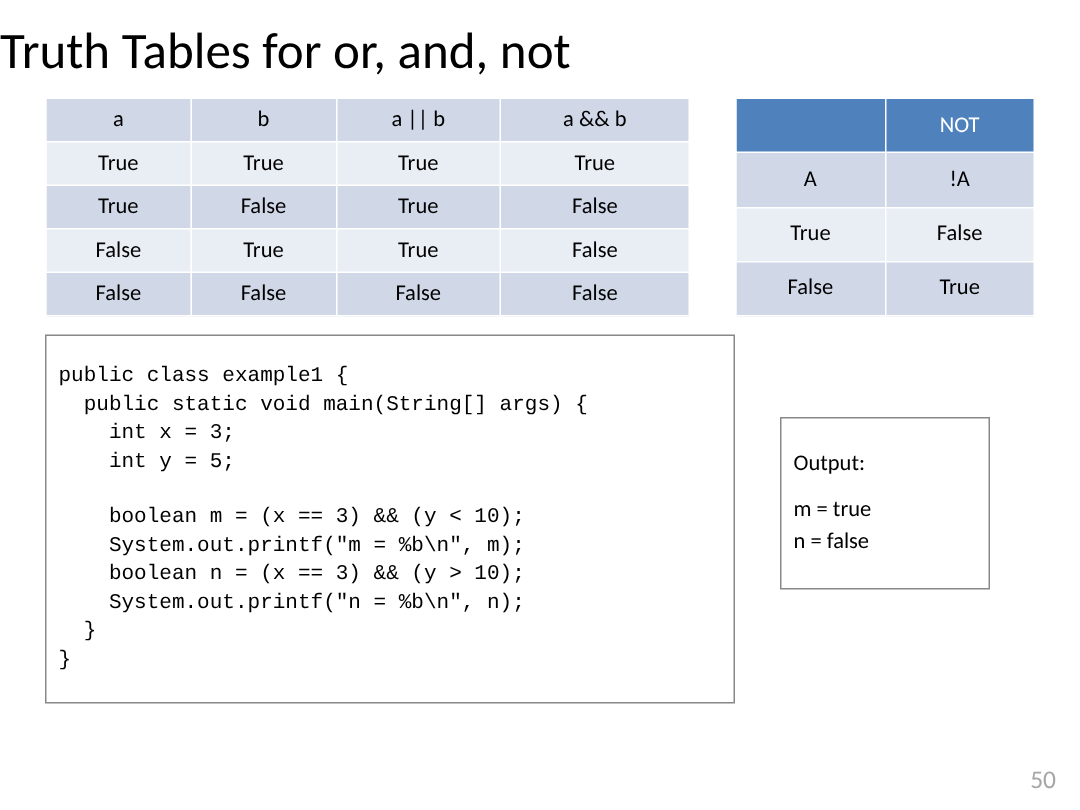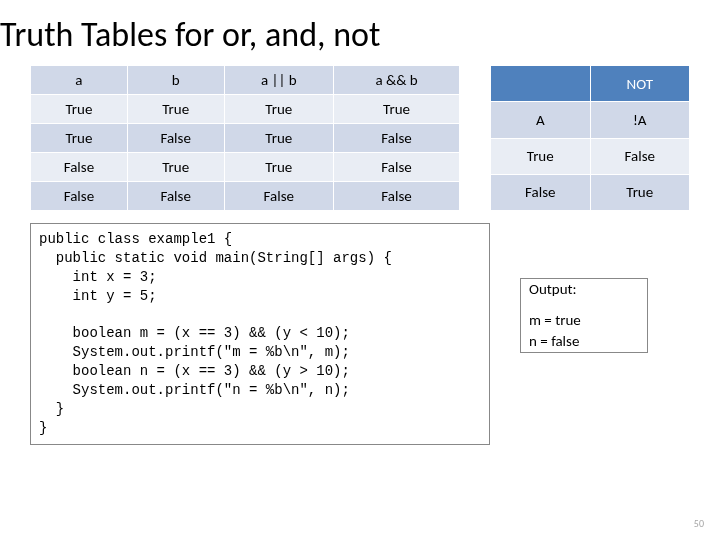--- a/index.html
+++ b/index.html
@@ -40,40 +40,40 @@
   .row-b { background: #d0d8e8; }
   .code-wrap {
     margin: 12px 0 0 30px;
   }
   .code-box {
     border: 1px solid #888;
     width: 460px;
     font-family: "Courier New", monospace;
     font-size: 14px;
     line-height: 1.35;
-    padding: 6px 8px;
+    padding: 18px 8px;
     white-space: pre;
   }
   .output-box {
     position: absolute;
     left: 520px;
     top: 278px;
-    width: 128px;
+    width: 140px;
     border: 1px solid #888;
     font-size: 15px;
-    padding: 0 8px;
+    padding: 20px 8px;
     line-height: 1.4;
     background: #fff;
   }
   .output-box .spacer { height: 10px; }
   .page-num {
     position: absolute;
     right: 16px;
     bottom: 10px;
-    font-size: 10px;
+    font-size: 17px;
     color: #a6a6a6;
     text-align: right;
   }
 </style>
 </head>
 <body>
 
 <div class="title">Truth Tables for or, and, not</div>
 
 <div class="tables-row">

